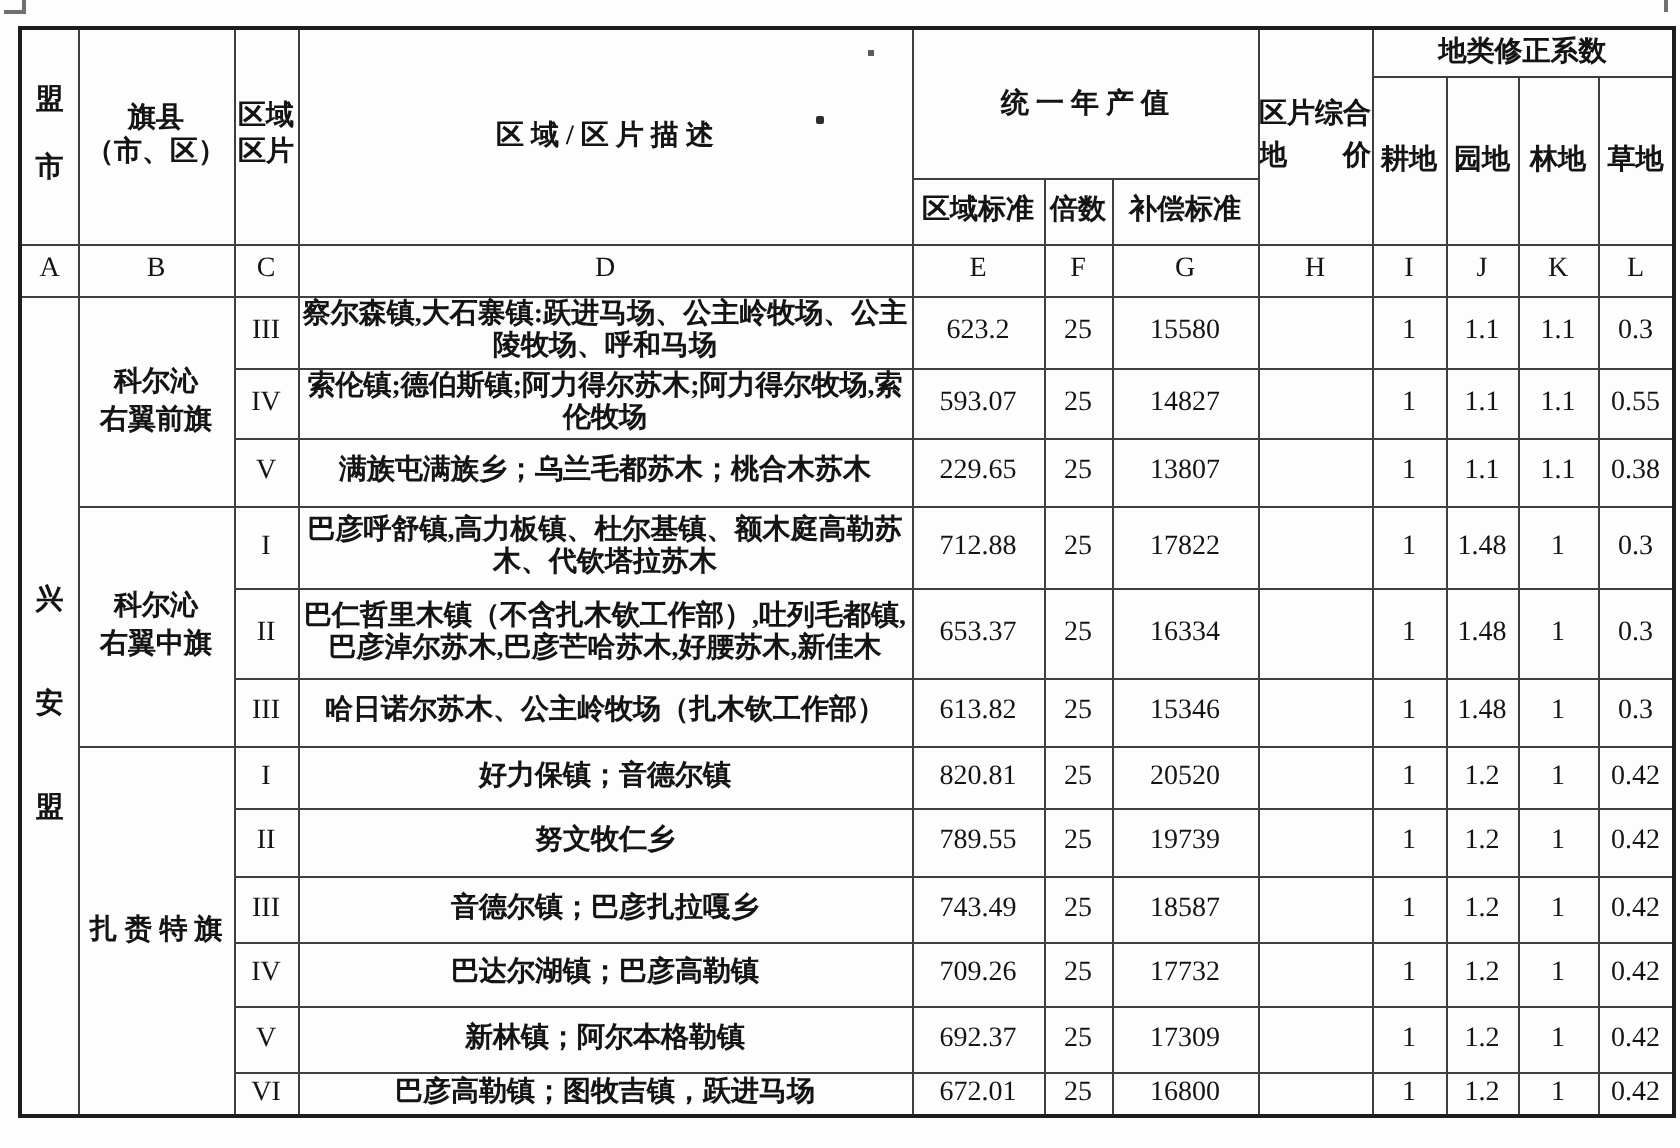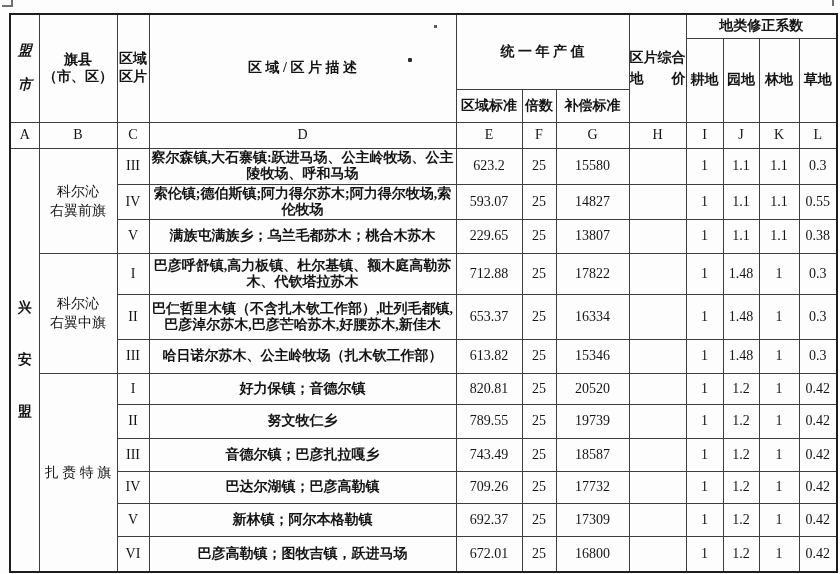--- a/index.html
+++ b/index.html
@@ -13,33 +13,33 @@
     border-collapse:collapse; table-layout:fixed;
     border:2px solid #1d1d1d;
   }
   .main td {
     border:1px solid #3e3e3e; text-align:center; vertical-align:middle;
     padding:0; font-size:14px; overflow:hidden;
   }
   .hc { font-weight:bold; }
   .pre { white-space:pre-line; }
   .v-league { font-size:15px; line-height:52px; font-weight:bold; }
-  .v-head { line-height:34px;font-style:italic; }
+  .v-head { line-height:34px; }
   .v-section { line-height:18px; font-size:13px; }
   .sub-head { font-size:13.5px; line-height:17px; }
   .price-head { font-size:13.5px; line-height:21px; }
-  .banner { font-weight:normal; font-size:13.5px; line-height:19px; }
+  .banner { font-weight:bold; font-size:13.5px; line-height:19px; }
   .desc { text-align:left; padding:2px 5px 2px 6px; font-weight:bold; line-height:16px; }
   .roman { font-size:15px; }
   .num { font-size:14px; }
   .letter { font-size:14px; }
   
   .r24{height:24px}.r51{height:51px}.r33{height:33px}.r26{height:26px}
   .r36{height:36px}.r35{height:35px}.r34{height:34px}.r41{height:41px}
-  .r45{height:45px}.r31{height:31px}.r32{height:32px}.r30{height:36px}
+  .r45{height:45px}.r31{height:31px}.r32{height:32px}.r30{height:22px}
   
   .mark-tl { position:absolute; left:2px; top:0; width:11px; height:7px;
              border-right:2px solid #707070; border-bottom:2px solid #707070; }
   .mark-tr { position:absolute; left:832px; top:0; width:2px; height:6px;
              border-left:2px solid #707070; }
   .speck1 { position:absolute; left:434px; top:25px; width:3px; height:3px; background:#5a5a5a; }
   .speck2 { position:absolute; left:408px; top:58px; width:4px; height:4px; background:#2e2e2e; border-radius:1px; }
 </style>
 </head>
 <body>

